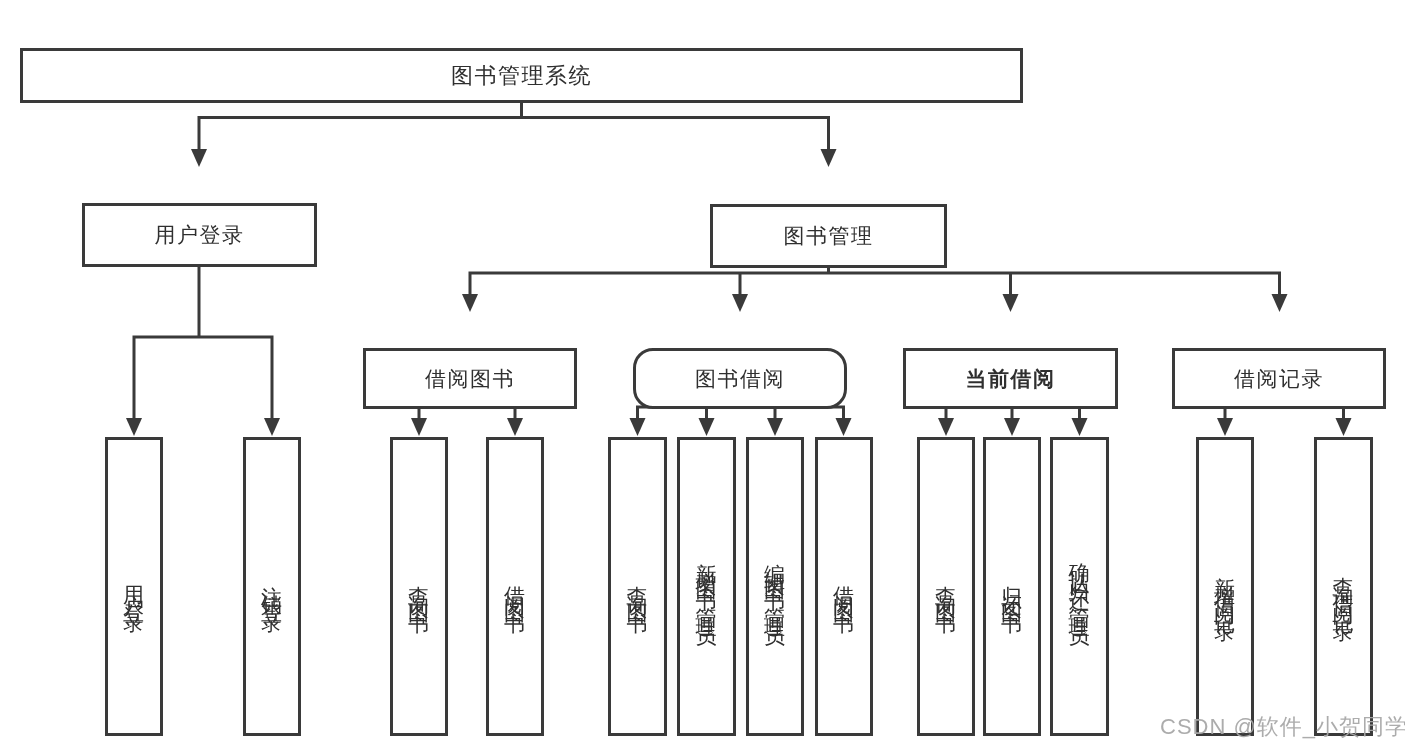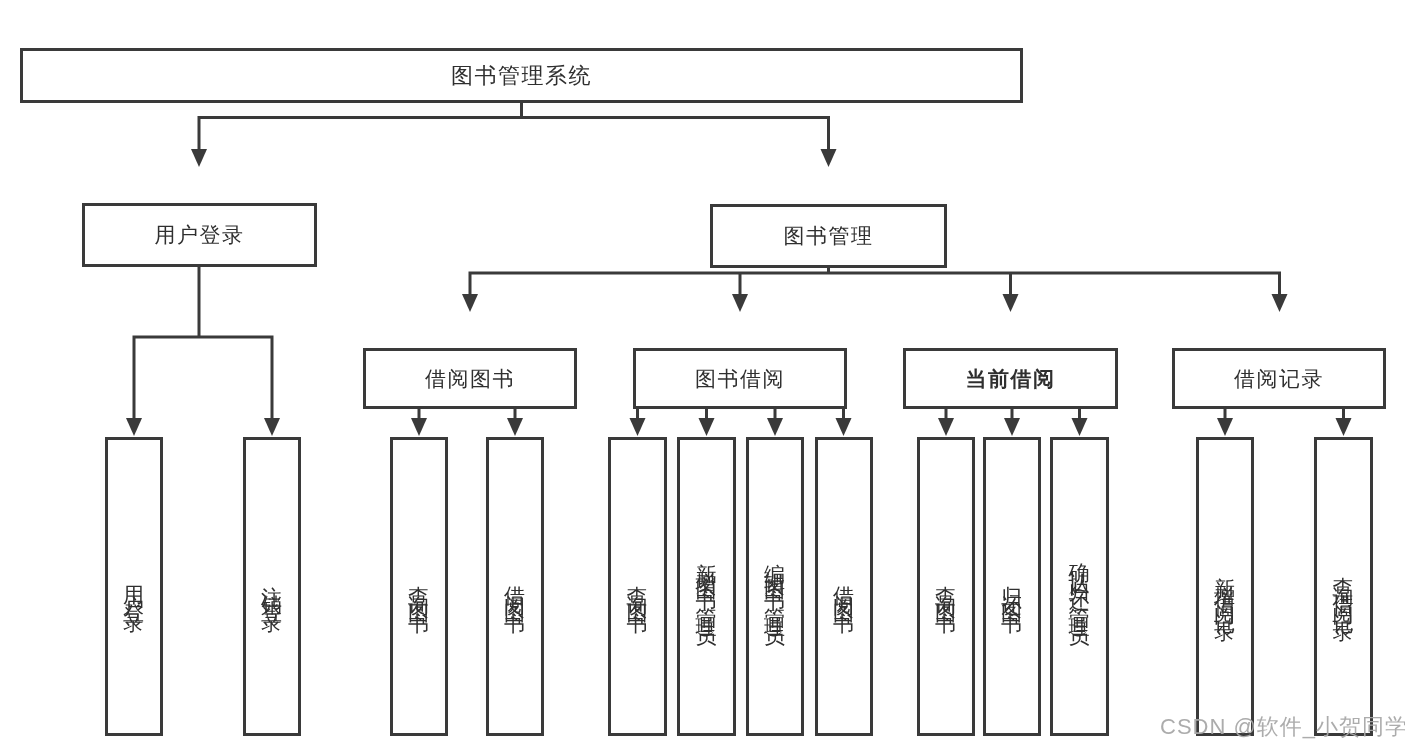--- a/index.html
+++ b/index.html
@@ -91,21 +91,21 @@
       <polygon points="1343.5,436 1335.5,418 1351.5,418"></polygon>
     </g>
   </svg>
 
   <div class="box hbox root" style="left:20px;top:13px;width:1003px;height:55px;">图书管理系统</div>
 
   <div class="box hbox" style="left:82px;top:168px;width:235px;height:64px;">用户登录</div>
   <div class="box hbox" style="left:710px;top:169px;width:237px;height:64px;">图书管理</div>
 
   <div class="box hbox" style="left:363px;top:313px;width:214px;height:61px;">借阅图书</div>
-  <div class="box hbox" style="left:633px;top:313px;width:214px;height:61px;">图书借阅</div>
+  <div class="box hbox" style="left:633px;top:313px;width:214px;height:61px;border-radius:20px;">图书借阅</div>
   <div class="box hbox" style="left:903px;top:313px;width:215px;height:61px;font-weight:bold;">当前借阅</div>
   <div class="box hbox" style="left:1172px;top:313px;width:214px;height:61px;">借阅记录</div>
 
   <div class="box leaf" style="left:105px;top:437px;width:58px;height:299px;">用户登录</div>
   <div class="box leaf" style="left:243px;top:437px;width:58px;height:299px;">注销登录</div>
 
   <div class="box leaf" style="left:390px;top:437px;width:58px;height:299px;">查询图书</div>
   <div class="box leaf" style="left:486px;top:437px;width:58px;height:299px;">借阅图书</div>
 
   <div class="box leaf" style="left:608px;top:437px;width:59px;height:299px;">查询图书</div>

